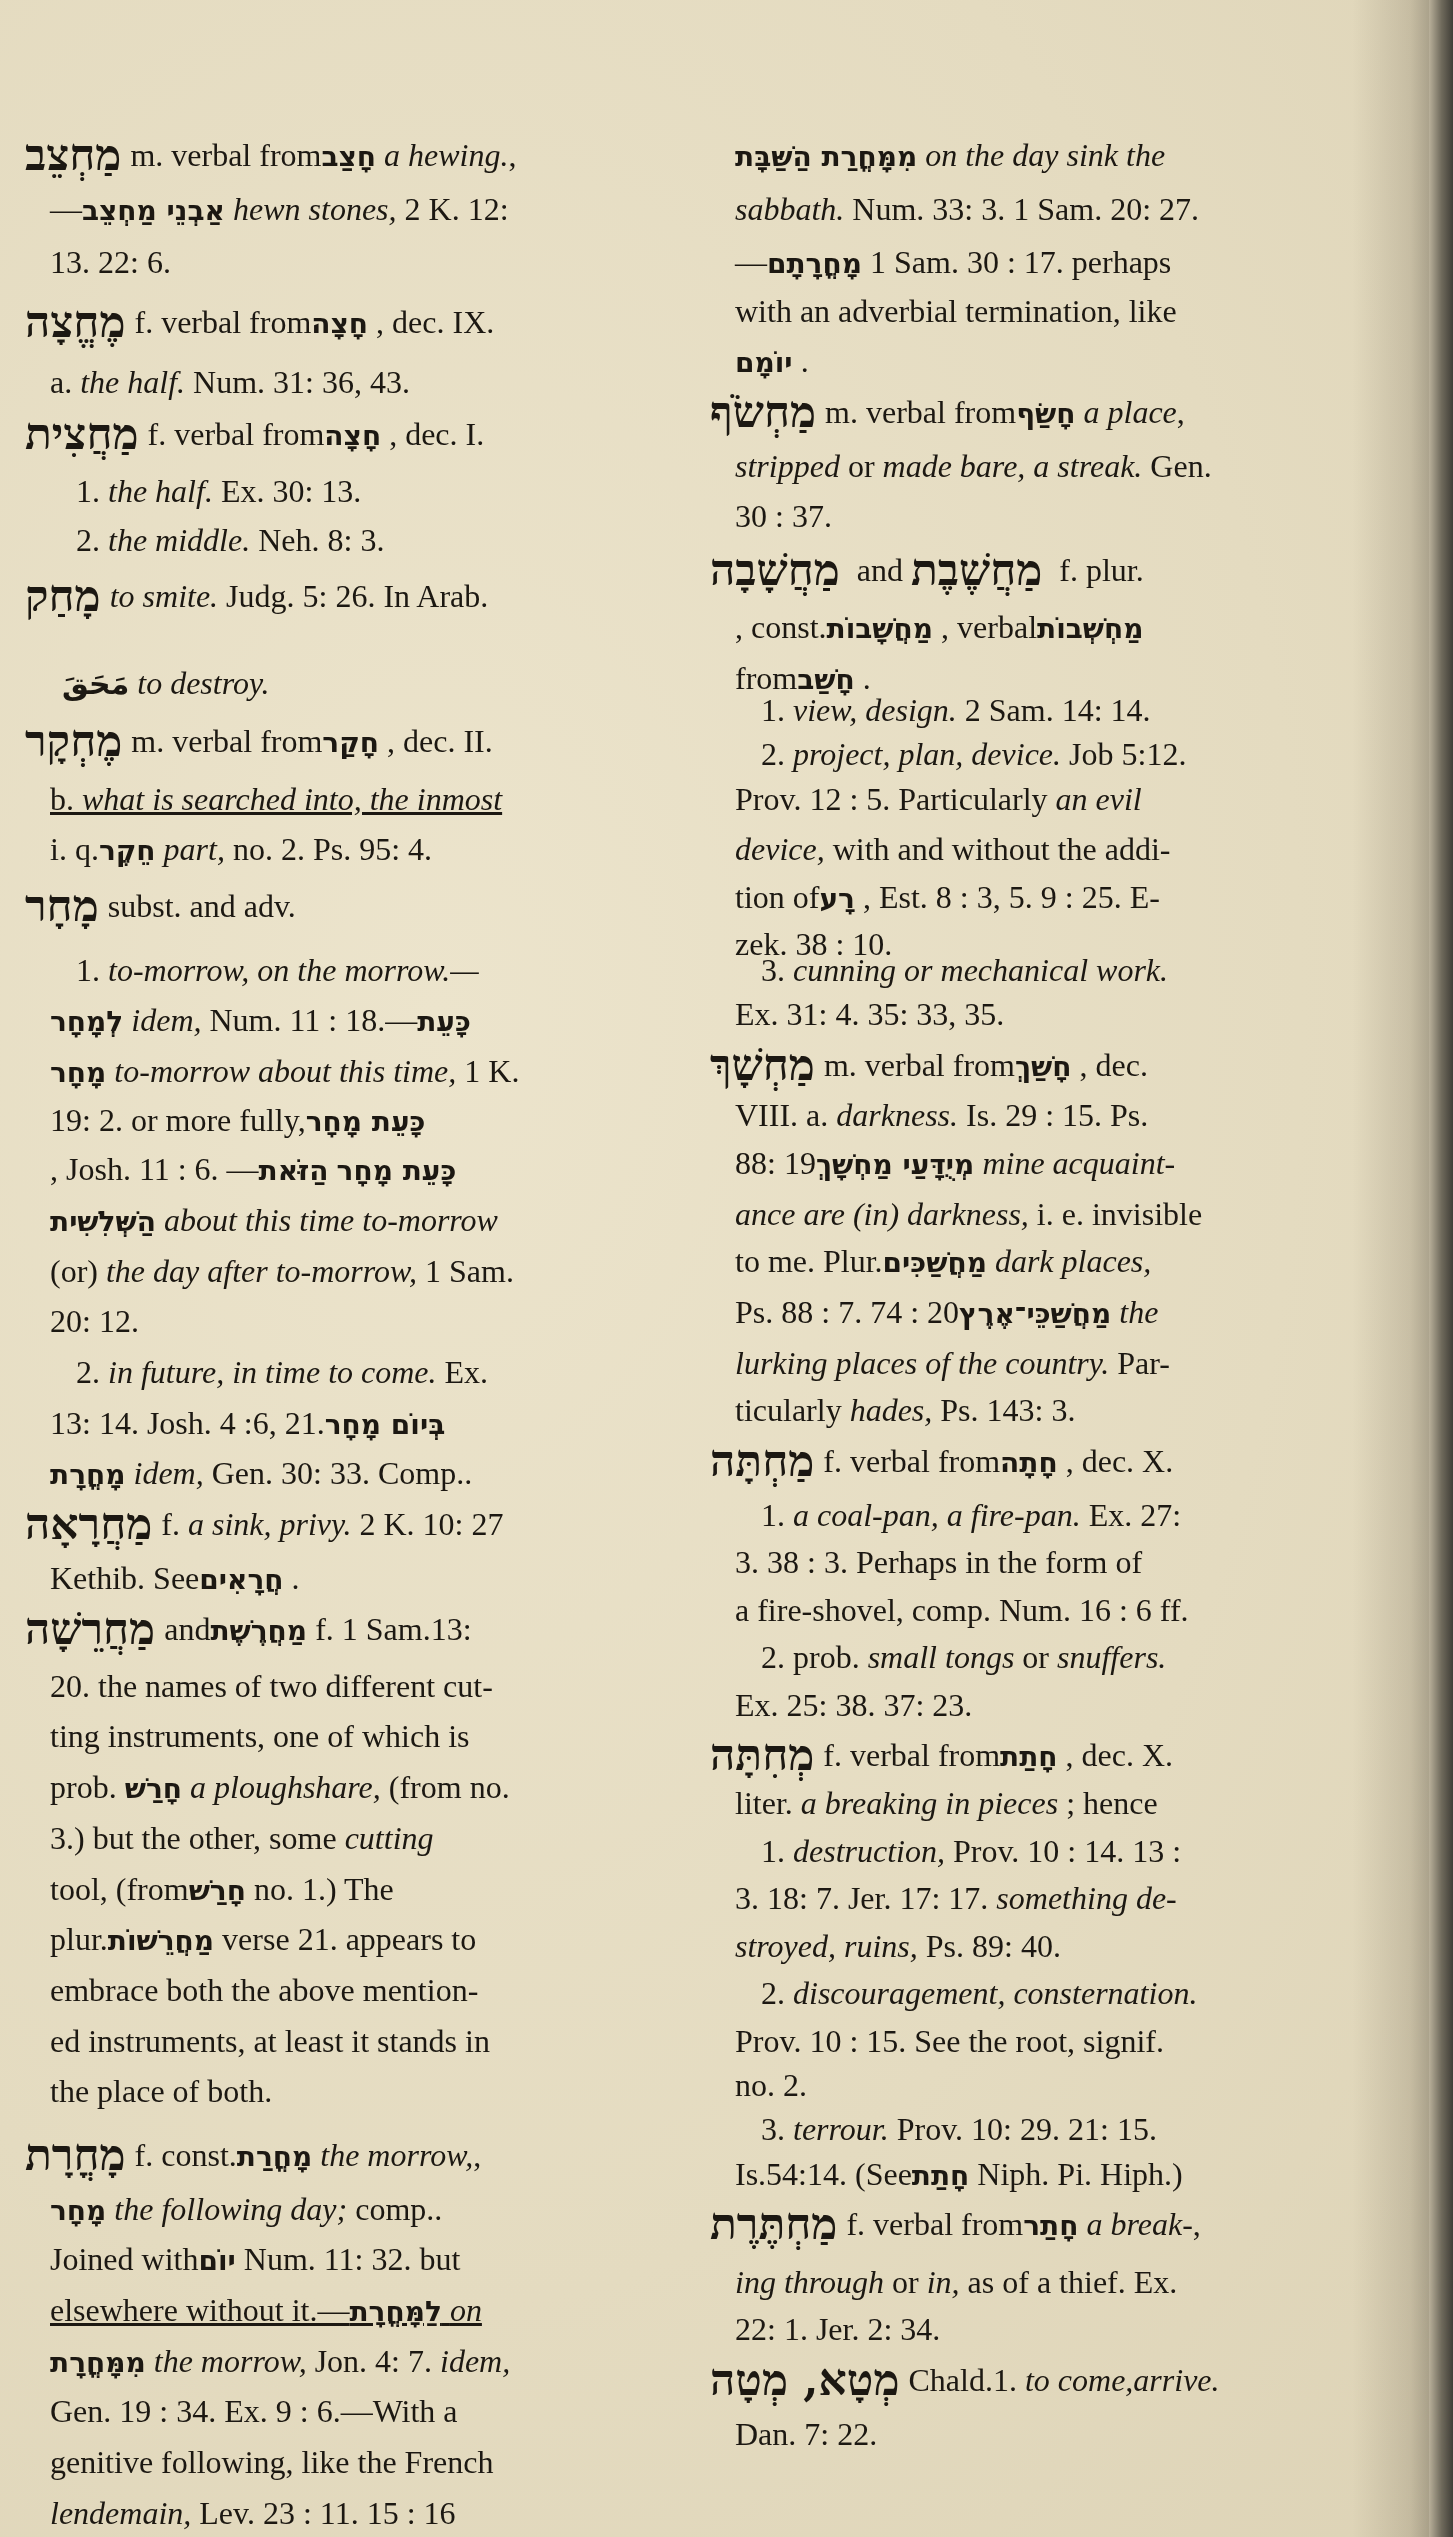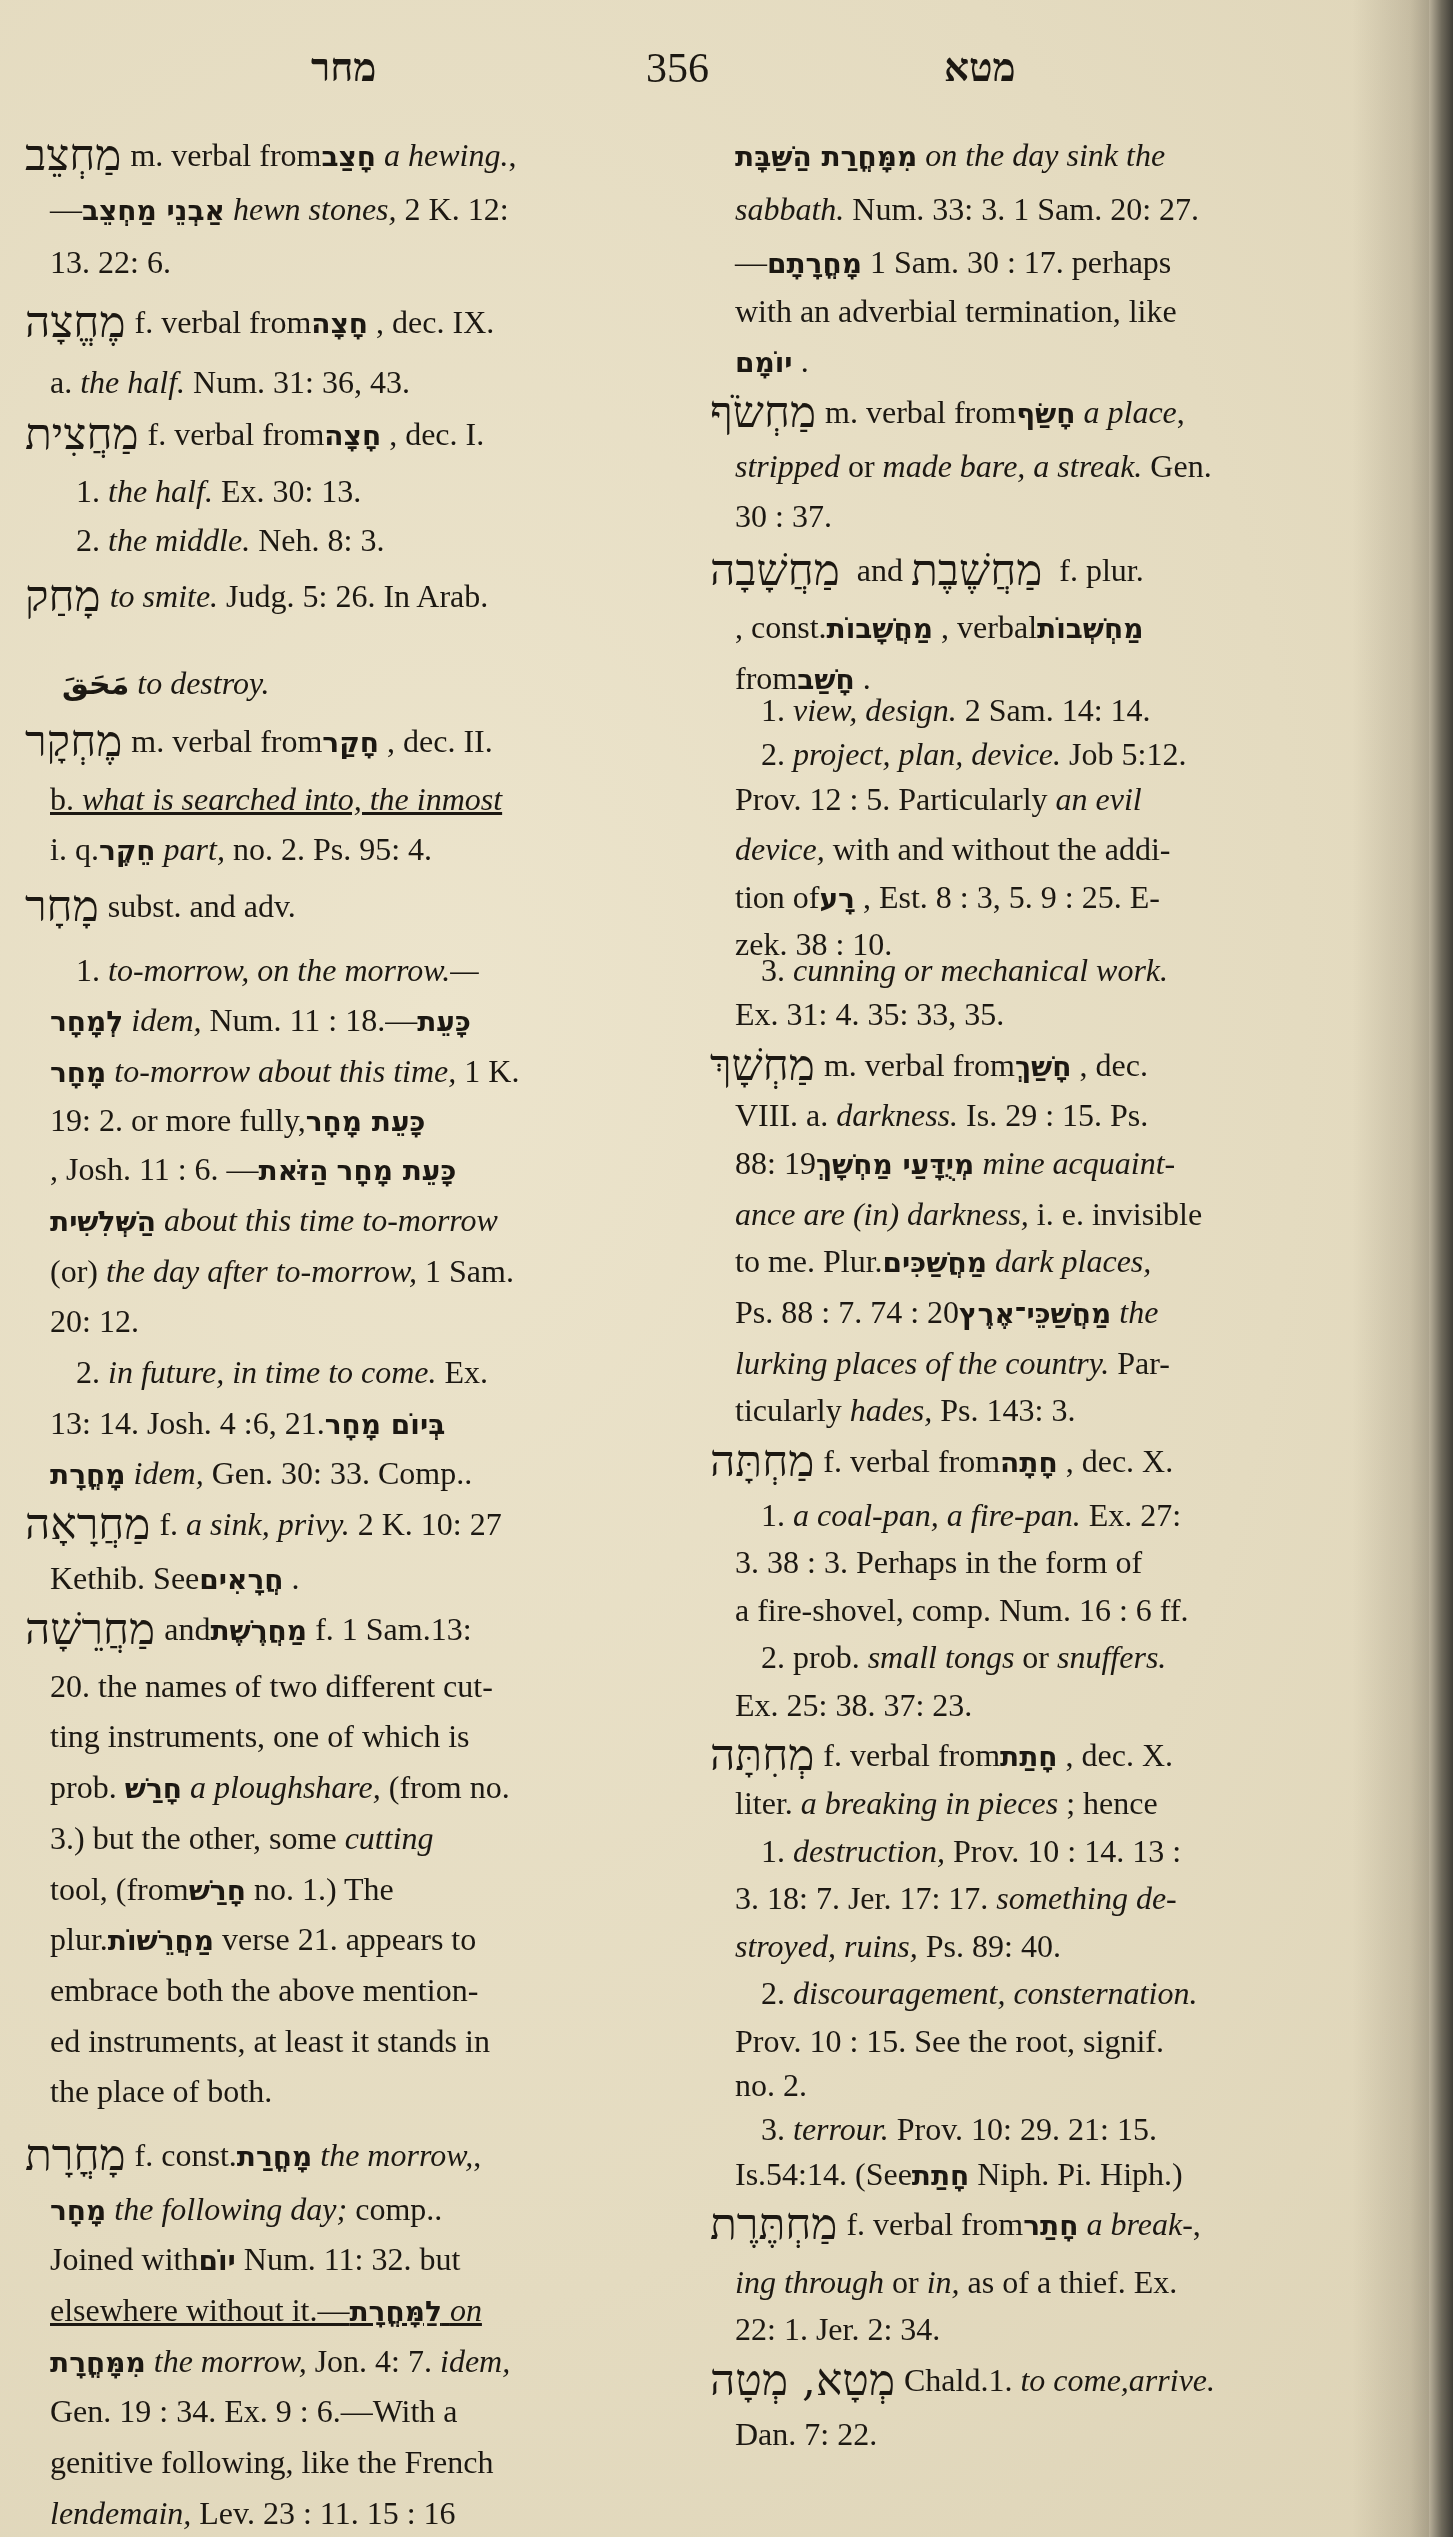--- a/index.html
+++ b/index.html
@@ -35,44 +35,39 @@
   .col-left { left: 25px; width: 659px; }
   .col-right { left: 710px; width: 646px; }
 
   .line {
     position: absolute; left: 0; white-space: nowrap;
     line-height: 38px; height: 38px;
   }
   .line.ind { left: 25px; }
   .line.ind2 { left: 51px; }
   .hw {
-    font-family: "DejaVu Serif", serif; font-weight: normal; font-size: 44px;
+    font-family: "DejaVu Serif", serif; font-weight: bold; font-size: 44px;
     direction: rtl; unicode-bidi: isolate; display: inline-block; vertical-align: -3.8px;
     margin-right: 9px;
   }
   .he {
     font-family: "DejaVu Sans", sans-serif; font-weight: bold; font-size: 28px;
     direction: rtl; unicode-bidi: isolate;
   }
   .ar { font-family: "DejaVu Sans", sans-serif; font-size: 30px; font-weight: bold; direction: rtl; unicode-bidi: isolate; }
   i { font-style: italic; }
   .spine {
     position: absolute; right: 0; top: 0; width: 25px; height: 2538px;
     background: linear-gradient(90deg, #b9b09a 0%, #6f6a5c 50%, #3c3a34 100%);
   }
 </style>
 </head>
 <body>
 
 <div class="page">
-  <div class="header">
-    <span class="hw-left">מחר</span>
-    <span class="pnum">356</span>
-    <span class="hw-right">מטא</span>
-  </div>
 
   <div class="col col-left" id="col-left">
       <div class="line " style="top: 136px;"><span class="hw">מַחְצֵב</span><span>m. verbal from</span><span class="he">חָצַב</span> <i> a hewing.</i><span>,</span></div>
       <div class="line ind" style="top: 190px;"><span>—</span><span class="he">אַבְנֵי מַחְצֵב</span> <i> hewn stones,</i><span> 2 K. 12:</span></div>
       <div class="line ind" style="top: 243px;"><span>13. 22: 6.</span></div>
       <div class="line " style="top: 303px;"><span class="hw">מֶחֱצָה</span><span>f. verbal from</span><span class="he">חָצָה</span> <span>, dec. IX.</span></div>
       <div class="line ind" style="top: 363px;"><span>a. </span><i>the half.</i><span> Num. 31: 36, 43.</span></div>
       <div class="line " style="top: 415px;"><span class="hw">מַחֲצִית</span><span>f. verbal from</span><span class="he">חָצָה</span> <span>, dec. I.</span></div>
       <div class="line ind2" style="top: 472px;"><span>1. </span><i>the half.</i><span>  Ex. 30: 13.</span></div>
       <div class="line ind2" style="top: 521px;"><span>2. </span><i>the middle.</i><span> Neh. 8: 3.</span></div>

